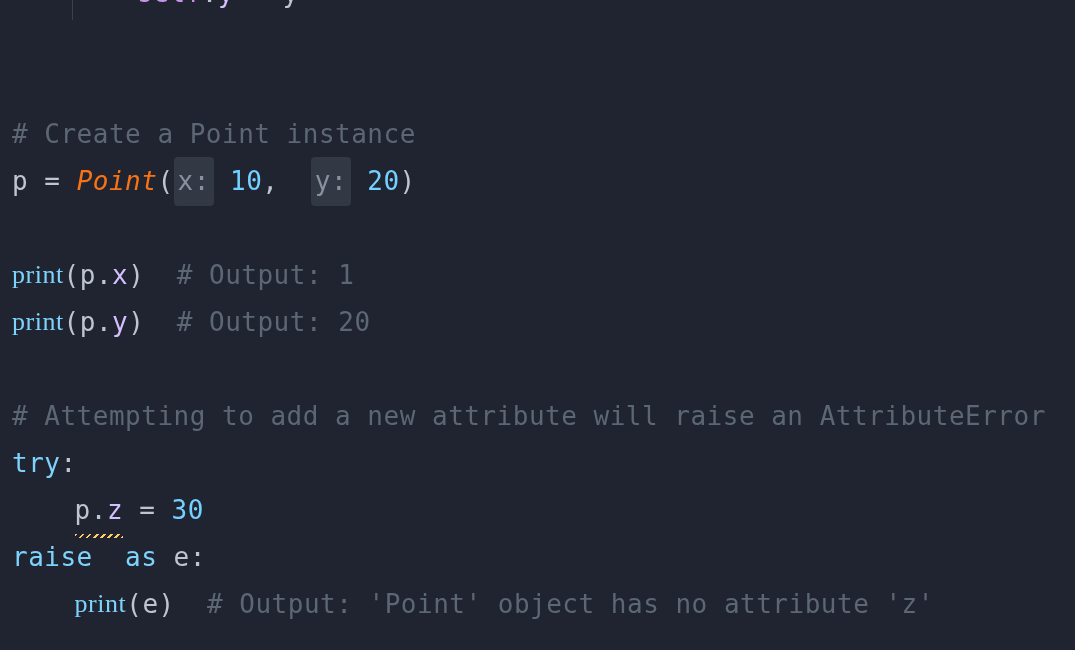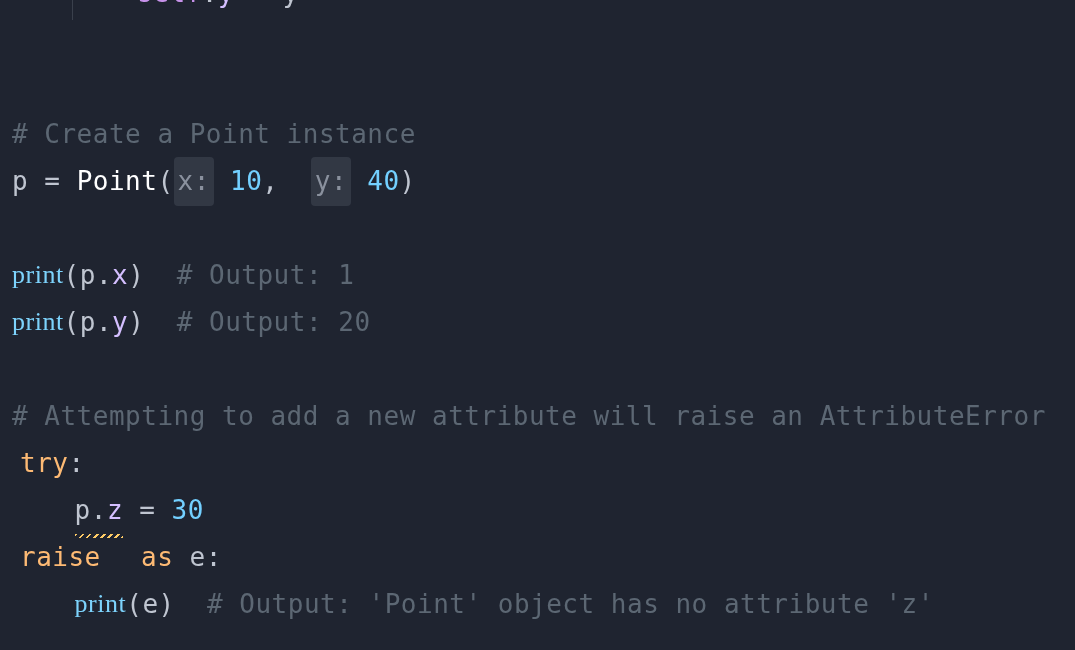--- a/index.html
+++ b/index.html
@@ -21,23 +21,23 @@
     text-align: center;
   }
   .line {
     white-space: pre;
     height: 47px;
     display: flex;
     align-items: center;
   }
   .tok-comment { color: #5c6773; }
   .tok-number  { color: #73d0ff; }
-  .tok-keyword { color: #fdba74; margin-left: 8px; }
+  .tok-keyword { color: #7dd3fc; }
   .tok-builtin { color: #7dd3fc; font-family: Liberation Serif, serif; }
-  .tok-class   { color: #ffffff; }
+  .tok-class   { color: #f97316; font-style: italic; }
   .tok-var     { color: #bfc5d0; }
   .tok-self    { color: #c792ea; }
   .tok-op      { color: #bfc5d0; }
   .tok-paren   { color: #bfc5d0; }
   .tok-attr    { color: #d4bfff; }
   .tok-hint    {
     background: #323844;
     border-radius: 4px;
     padding: 1px 4px;
     color: #8a919e;
@@ -76,21 +76,21 @@
   </div>
 
   <div class="line"></div>
   <div class="line"></div>
 
   <div class="line">
     <span class="tok-comment"># Create a Point instance</span>
   </div>
 
   <div class="line">
-    <span class="tok-var">p</span><span class="tok-op"> = </span><span class="tok-class">Point</span><span class="tok-paren">(</span><span class="tok-hint">x:</span><span> </span><span class="tok-number">10</span><span class="tok-op">,  </span><span class="tok-hint">y:</span><span> </span><span class="tok-number">40</span><span class="tok-paren">)</span>
+    <span class="tok-var">p</span><span class="tok-op"> = </span><span class="tok-class">Point</span><span class="tok-paren">(</span><span class="tok-hint">x:</span><span> </span><span class="tok-number">10</span><span class="tok-op">,  </span><span class="tok-hint">y:</span><span> </span><span class="tok-number">20</span><span class="tok-paren">)</span>
   </div>
 
   <div class="line"></div>
 
   <div class="line">
     <span class="tok-builtin">print</span><span class="tok-paren">(</span><span class="tok-var">p</span><span class="tok-op">.</span><span class="tok-attr">x</span><span class="tok-paren">)</span><span>  </span><span class="tok-comment"># Output: 1</span>
   </div>
 
   <div class="line">
     <span class="tok-builtin">print</span><span class="tok-paren">(</span><span class="tok-var">p</span><span class="tok-op">.</span><span class="tok-attr">y</span><span class="tok-paren">)</span><span>  </span><span class="tok-comment"># Output: 20</span>

